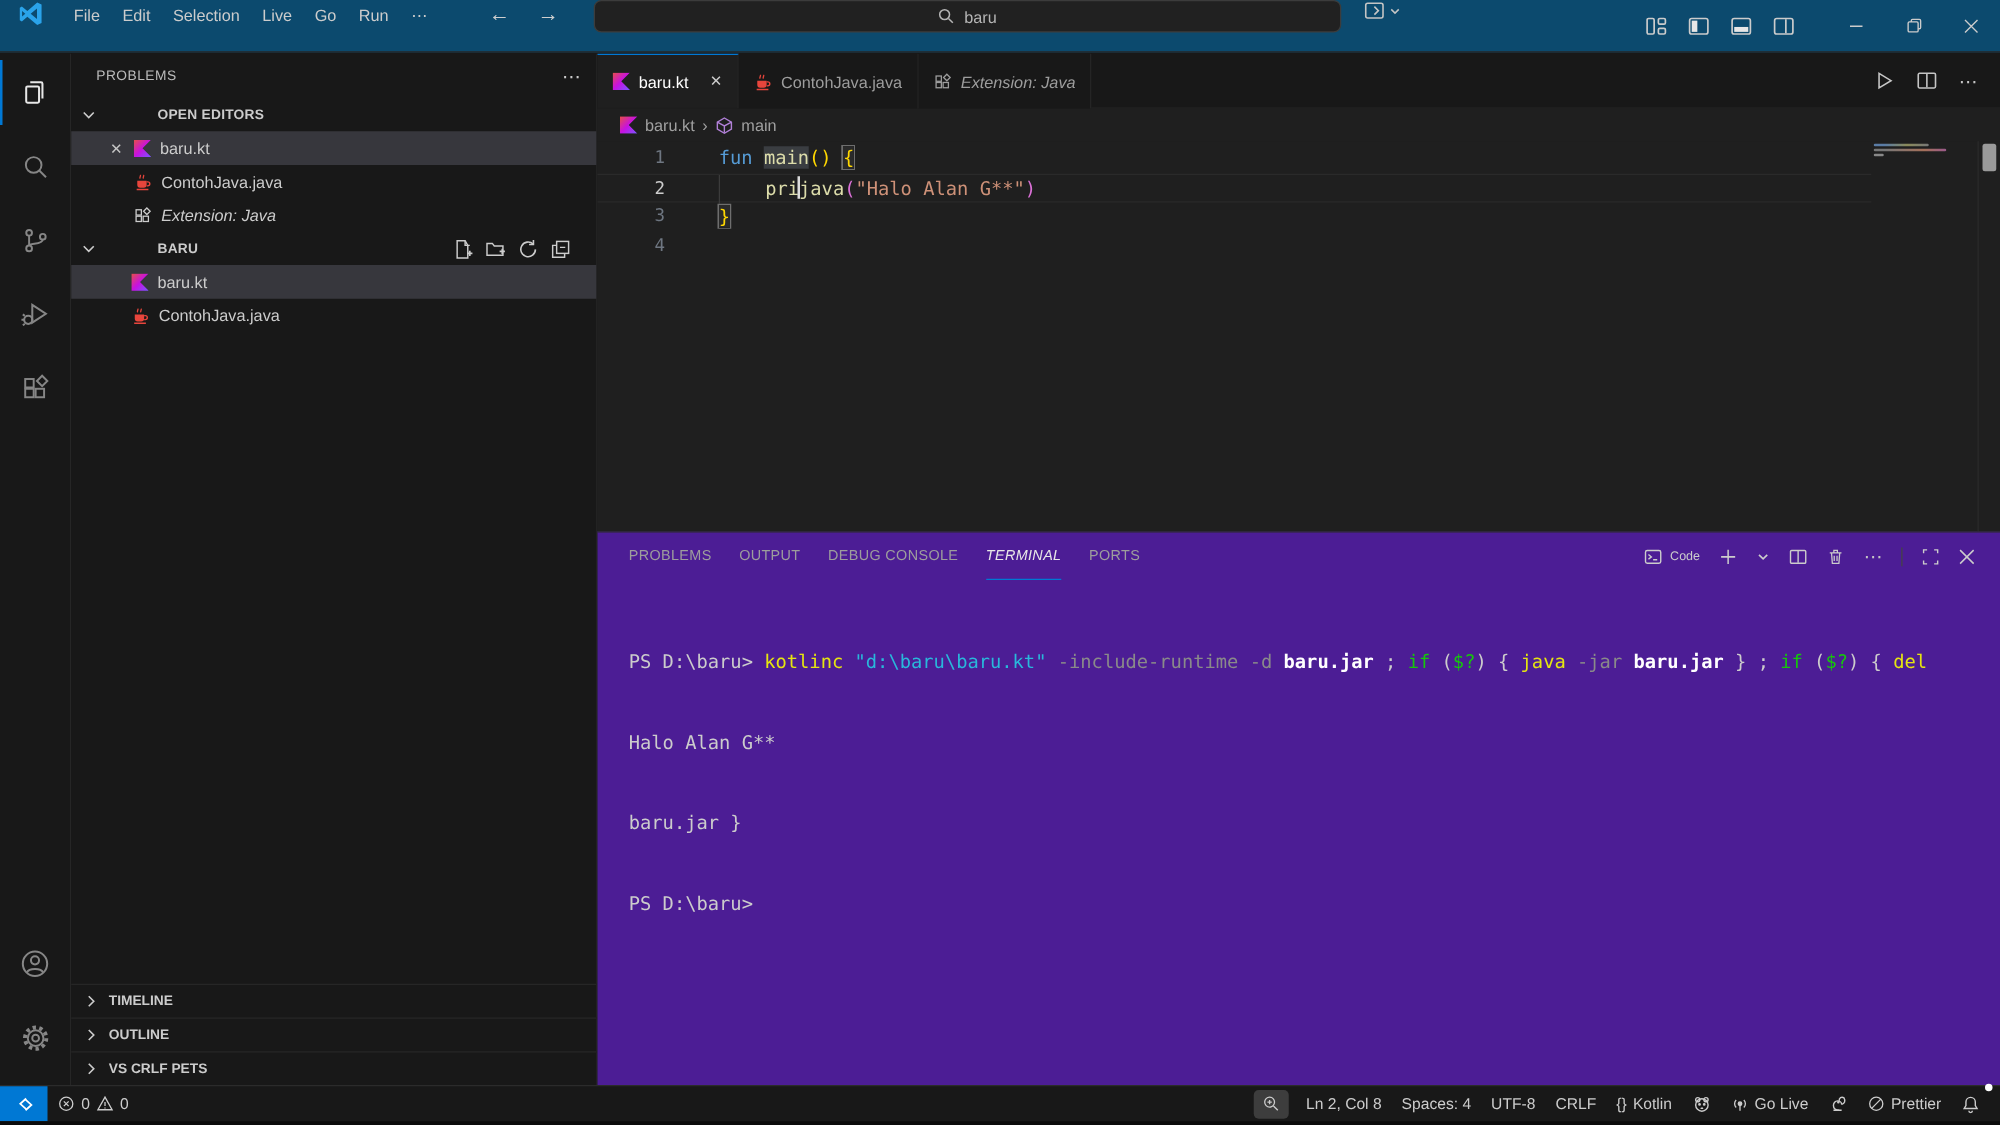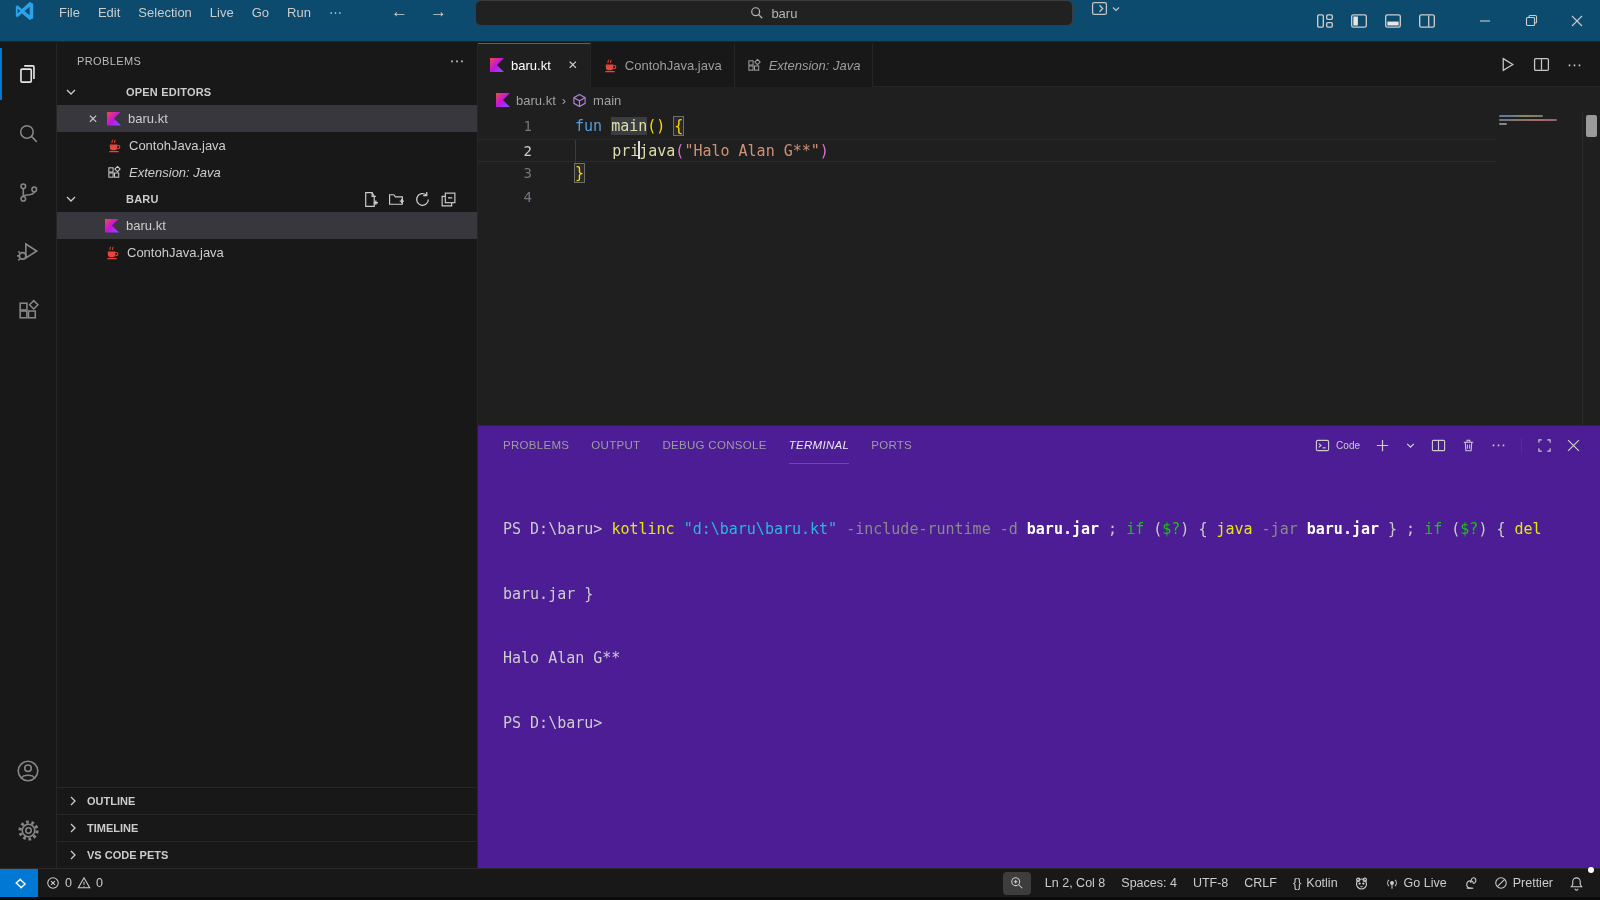--- a/index.html
+++ b/index.html
@@ -318,33 +318,33 @@
     </svg>
     <span>ContohJava.java</span>
   </div>
 
   <div class="sb-spacer"></div>
 
   <div class="sb-bottom">
     <svg width="16" height="16" viewBox="0 0 16 16">
       <path d="M6 4l4 4-4 4" fill="none" stroke="#cccccc" stroke-width="1.3"></path>
     </svg>
-    <span>OUTLINE</span>
+    <span>TIMELINE</span>
   </div>
   <div class="sb-bottom">
     <svg width="16" height="16" viewBox="0 0 16 16">
       <path d="M6 4l4 4-4 4" fill="none" stroke="#cccccc" stroke-width="1.3"></path>
     </svg>
-    <span>TIMELINE</span>
+    <span>OUTLINE</span>
   </div>
   <div class="sb-bottom">
     <svg width="16" height="16" viewBox="0 0 16 16">
       <path d="M6 4l4 4-4 4" fill="none" stroke="#cccccc" stroke-width="1.3"></path>
     </svg>
-    <span>VS CODE PETS</span>
+    <span>VS CRLF PETS</span>
   </div>
 </div>
 
 <div class="editorarea">
   <div class="tabbar">
     <div class="tab active">
       <span class="kotlin-icon"></span>
       <span>baru.kt</span>
       <span class="tclose">✕</span>
     </div>
@@ -459,22 +459,22 @@
       <svg width="15" height="15" viewBox="0 0 16 16" fill="none" stroke="#cccccc" stroke-width="1.2">
         <path d="M2 5V2h3M11 2h3v3M14 11v3h-3M5 14H2v-3"></path>
       </svg>
       <svg width="13" height="13" viewBox="0 0 12 12">
         <path d="M1 1l10 10M11 1L1 11" stroke="#cccccc" stroke-width="1.1"></path>
       </svg>
     </div>
   </div>
   <div class="term-body">
     <div><span class="tc-tw">PS D:\baru&gt; </span><span class="tc-ty">kotlinc </span><span class="tc-tc">"d:\baru\baru.kt"</span><span class="tc-tg"> -include-runtime -d </span><span class="tc-tb">baru.jar</span><span class="tc-tw"> ; </span><span class="tc-tgr">if</span><span class="tc-tw"> (</span><span class="tc-tgr">$?</span><span class="tc-tw">) { </span><span class="tc-ty">java</span><span class="tc-tg"> -jar </span><span class="tc-tb">baru.jar</span><span class="tc-tw"> } ; </span><span class="tc-tgr">if</span><span class="tc-tw"> (</span><span class="tc-tgr">$?</span><span class="tc-tw">) { </span><span class="tc-ty">del</span></div>
+    <div><span class="tc-tw">Halo Alan G**</span></div>
     <div><span class="tc-tw">baru.jar }</span></div>
-    <div><span class="tc-tw">Halo Alan G**</span></div>
     <div><span class="tc-tw">PS D:\baru&gt;</span></div>
   </div>
 </div>
 
 <div class="statusbar">
   <div class="remote-box">
     <svg width="15" height="15" viewBox="0 0 16 16" fill="none" stroke="#ffffff" stroke-width="1.5">
       <path d="M9.5 3L4.5 7.5l5 4.5"></path>
         <path d="M8 6l5 4.5-5 4.5" transform="translate(1,-2)"></path>
     </svg>

